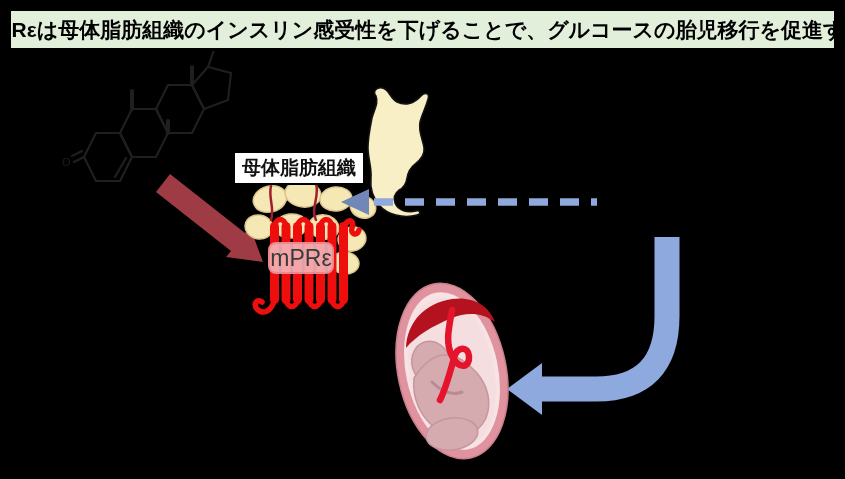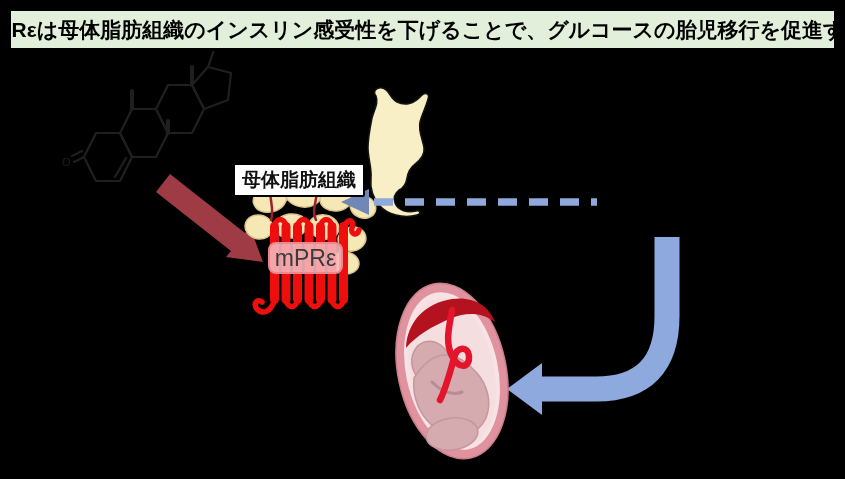--- a/index.html
+++ b/index.html
@@ -12,27 +12,27 @@
   .banner{
     position:absolute;left:8px;top:8px;width:829px;height:43px;
     box-sizing:border-box;border:3px solid #000;
     background:var(--banner_bg,#E2EFDA);
     display:flex;align-items:center;justify-content:center;
   }
   .banner-text{
     font-size:21px;font-weight:bold;color:#000;letter-spacing:0px;white-space:nowrap;
   }
   .adipose-label{
-    position:absolute;left:233px;top:163px;width:132px;height:34px;
+    position:absolute;left:233px;top:151px;width:132px;height:34px;
     box-sizing:border-box;border:2px solid #000;background:#fff;border-radius:2px;
     display:flex;align-items:center;justify-content:center;z-index:3;
   }
   .adipose-label span{font-size:19px;font-weight:600;color:#111;white-space:nowrap;}
   .mpre-label{
-    position:absolute;left:268px;top:242px;width:75px;height:32px;
+    position:absolute;left:268px;top:242px;width:66px;height:32px;
     box-sizing:border-box;border:2px solid rgba(235,130,140,.85);
     background:rgba(247,186,190,.88);border-radius:8px;
     display:flex;align-items:center;justify-content:center;z-index:4;
   }
   .mpre-label span{font-size:23px;font-weight:500;color:#3a3a3a;}
 </style>
 </head>
 <body>
 
 <div id="stage" style="--background: #000000; --banner_bg: #E2EFDA; --molecule_stroke: #1f1f1f; --inhibit_arrow: #9E3B45; --adipose_fill: #F6E8B4; --adipose_stroke: #DBC58E; --capillary_red: #A01F2E; --receptor_red: #EE0E0E; --silhouette_fill: #F8EFC6; --dashed_arrow: #8FA9DC; --dashed_arrowhead: #7187B7; --transfer_arrow: #8EA9DD; --fetus_outer: #E0939F; --fetus_inner: #F7E3E4; --fetus_cavity: #F5DEDF; --placenta_red: #B5121F; --cord_red: #E3142B; --fetus_body: #D5ABAF;">

